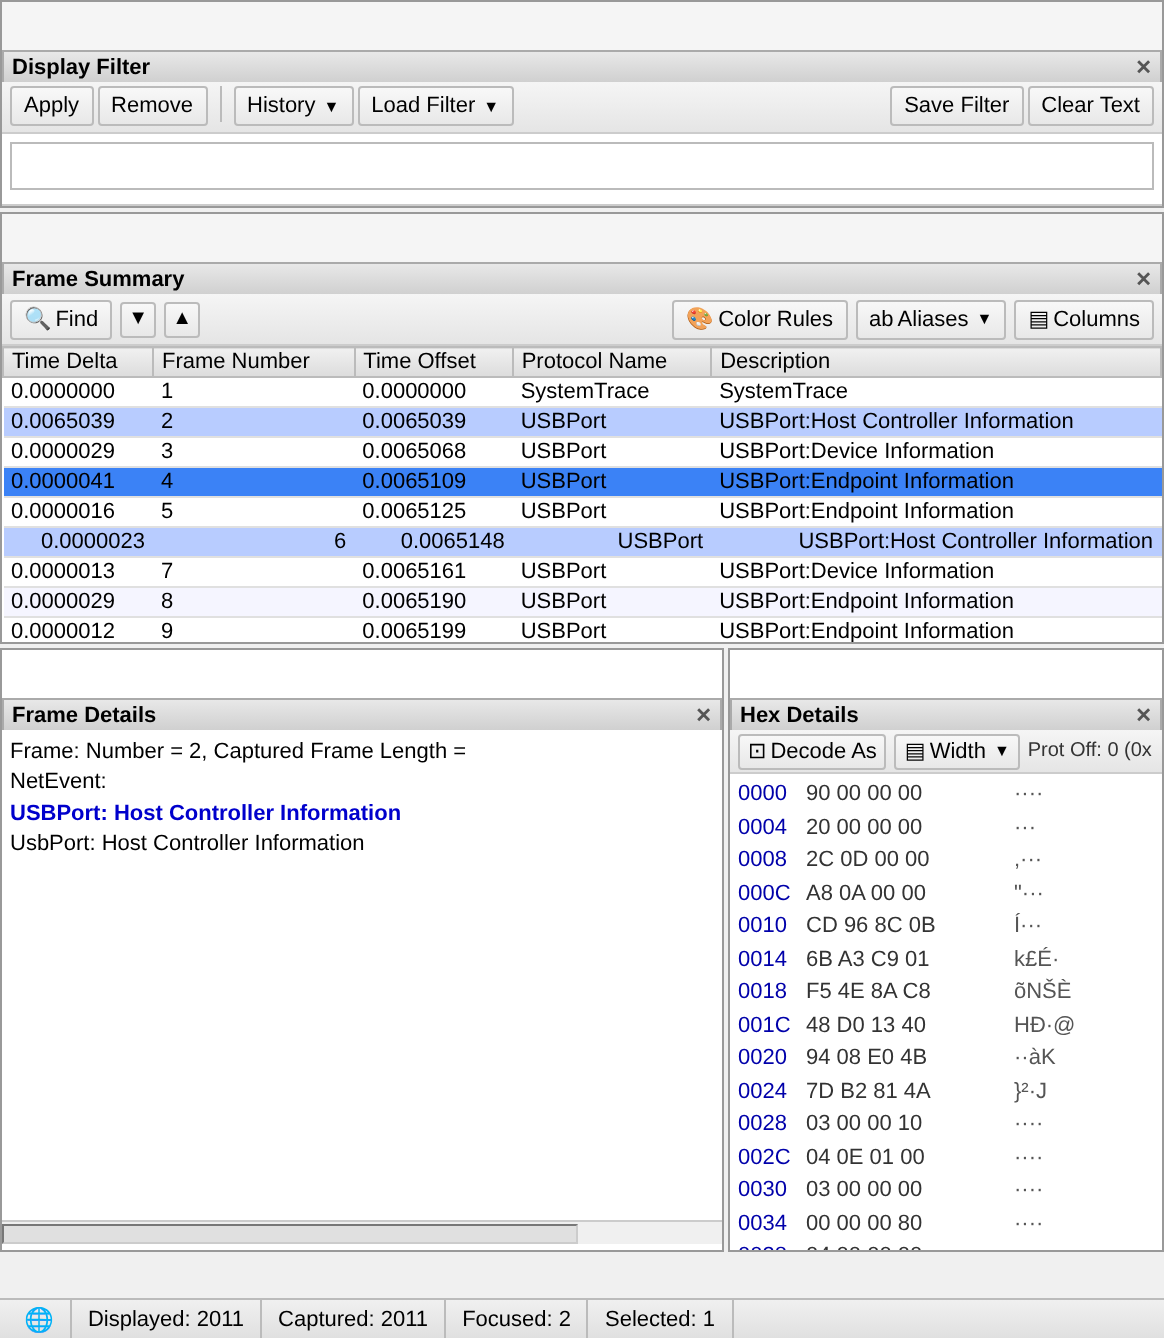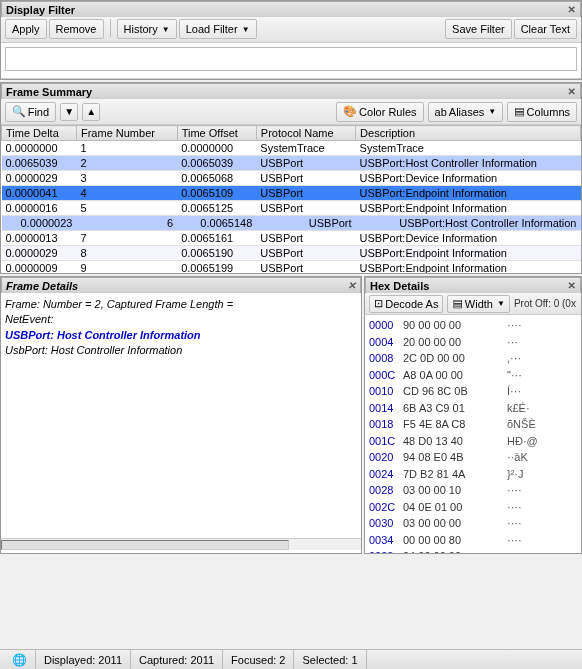--- a/index.html
+++ b/index.html
@@ -10,20 +10,21 @@
       background: linear-gradient(to bottom, #e8e8e8, #d0d0d0);
       border: 1px solid #aaa;
       border-bottom: none;
       padding: 2px 4px;
       font-weight: bold;
       font-size: 11px;
       display: flex;
       align-items: center;
       justify-content: space-between;
       height: 16px;
+      margin-top: 24px;
     }
     .panel-title .close-btn {
       cursor: pointer;
       font-size: 10px;
       color: #555;
     }
 
     
     #display-filter-panel {
       border: 1px solid #aaa;
@@ -136,21 +137,20 @@
       margin-top: 2px;
       gap: 2px;
     }
 
     
     #frame-details-panel {
       flex: 1;
       border: 1px solid #aaa;
       background: white;
       min-width: 0;
-      font-style: italic;
     }
     .detail-content {
       padding: 4px;
       height: 245px;
       overflow: auto;
       font-family: monospace;
       font-size: 11px;
       line-height: 1.4;
     }
     .detail-highlight {
@@ -341,21 +341,21 @@
               <td>USBPort:Device Information</td>
             </tr>
             <tr style="background: rgb(245, 245, 255);">
               <td>0.0000029</td>
               <td>8</td>
               <td>0.0065190</td>
               <td>USBPort</td>
               <td>USBPort:Endpoint Information</td>
             </tr>
             <tr style="background: rgb(255, 255, 255);">
-              <td>0.0000009</td>
+              <td>0.0000012</td>
               <td>9</td>
               <td>0.0065199</td>
               <td>USBPort</td>
               <td>USBPort:Endpoint Information</td>
             </tr>
           </tbody>
       </table>
     </div>
   </div>
 

